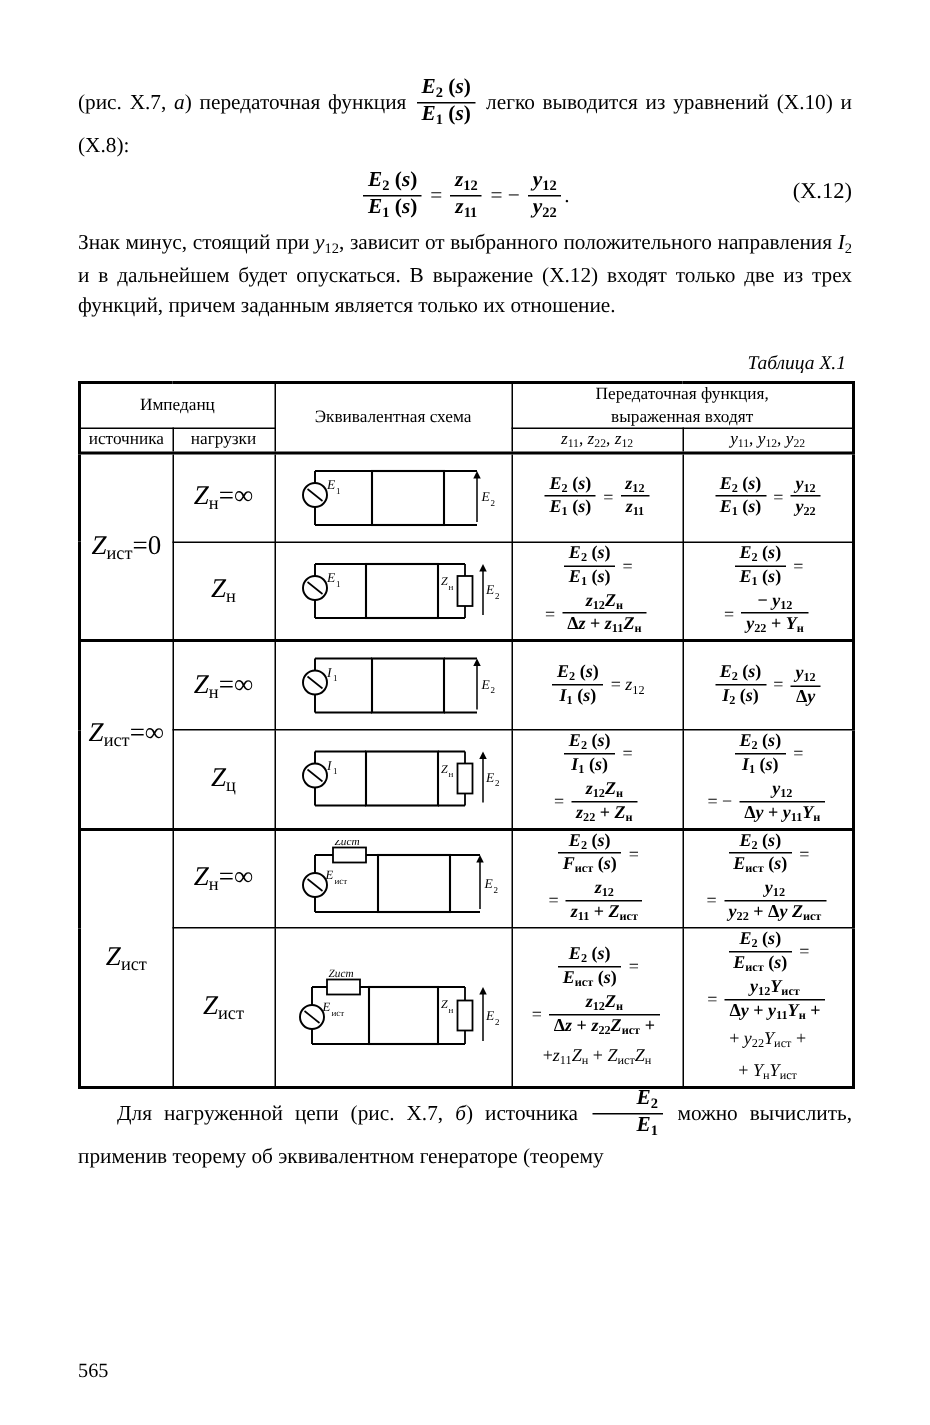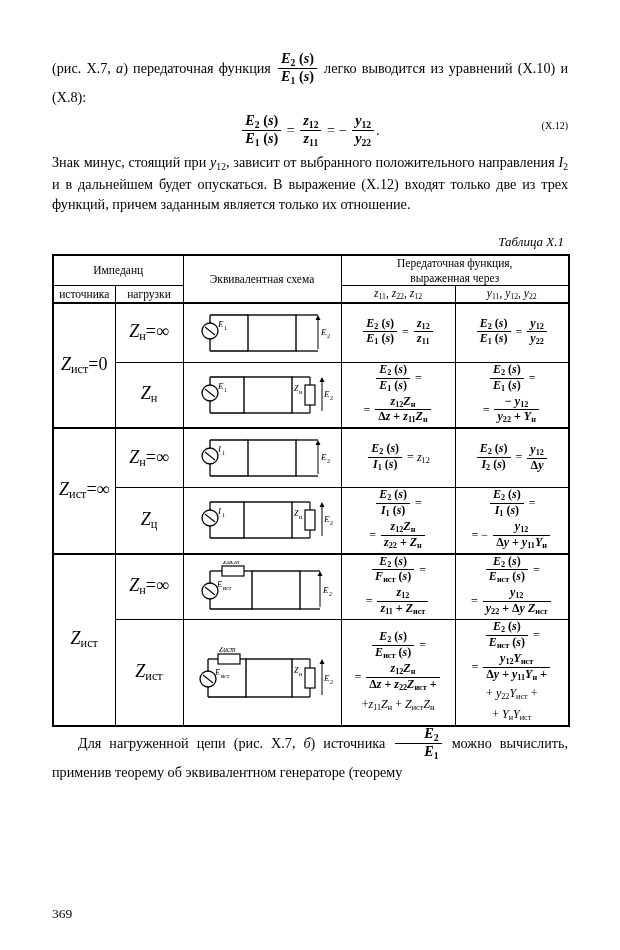--- a/index.html
+++ b/index.html
@@ -67,21 +67,21 @@
   .eqline {
     text-align: center;
     font-size: 14.2px;
     margin: 7px 0 4px 0;
     position: relative;
   }
   .eqnum {
     position: absolute;
     right: 0;
     top: 6px;
-    font-size: 10px;
+    font-size: 15px;
   }
   .tabcap {
     text-align: right;
     font-style: italic;
     font-size: 13px;
     margin-top: 20px;
     margin-bottom: 4px;
     padding-right: 4px;
   }
 
@@ -173,21 +173,21 @@
         <col style="width:114px">
         <col style="width:114px">
       </colgroup>
       <tbody>
 
         <tr>
           <td colspan="2" class="hdr thicktop thickleft">Импеданц</td>
           <td rowspan="2" class="hdr thicktop">Эквивалентная схема</td>
           <td colspan="2" class="hdr thicktop thickright">
             <span>Передаточная функция,</span><br>
-            <span>выраженная через</span>
+            <span>выраженная входят</span>
           </td>
         </tr>
 
         <tr>
           <td class="hdr thickleft">источника</td>
           <td class="hdr">нагрузки</td>
           <td class="hdr"><i>z</i><sub>11</sub>, <i>z</i><sub>22</sub>, <i>z</i><sub>12</sub></td>
           <td class="hdr thickright"><i>y</i><sub>11</sub>, <i>y</i><sub>12</sub>, <i>y</i><sub>22</sub></td>
         </tr>
 
@@ -473,14 +473,14 @@
         </tr>
       </tbody>
     </table>
 
     <p class="para indent bottomtext">
       <span>Для нагруженной цепи (рис. X.7, </span><i>б</i><span>) источника </span><span class="frac"><span class="num"><i>E</i><sub>2</sub></span><span class="den"><i>E</i><sub>1</sub></span></span><span> можно вычислить, применив теорему об эквивалентном генераторе (теорему</span>
     </p>
 
   </div>
 
-  <div class="pagenum">369</div>
+  <div class="pagenum">565</div>
 </div>
 
 </body></html>

